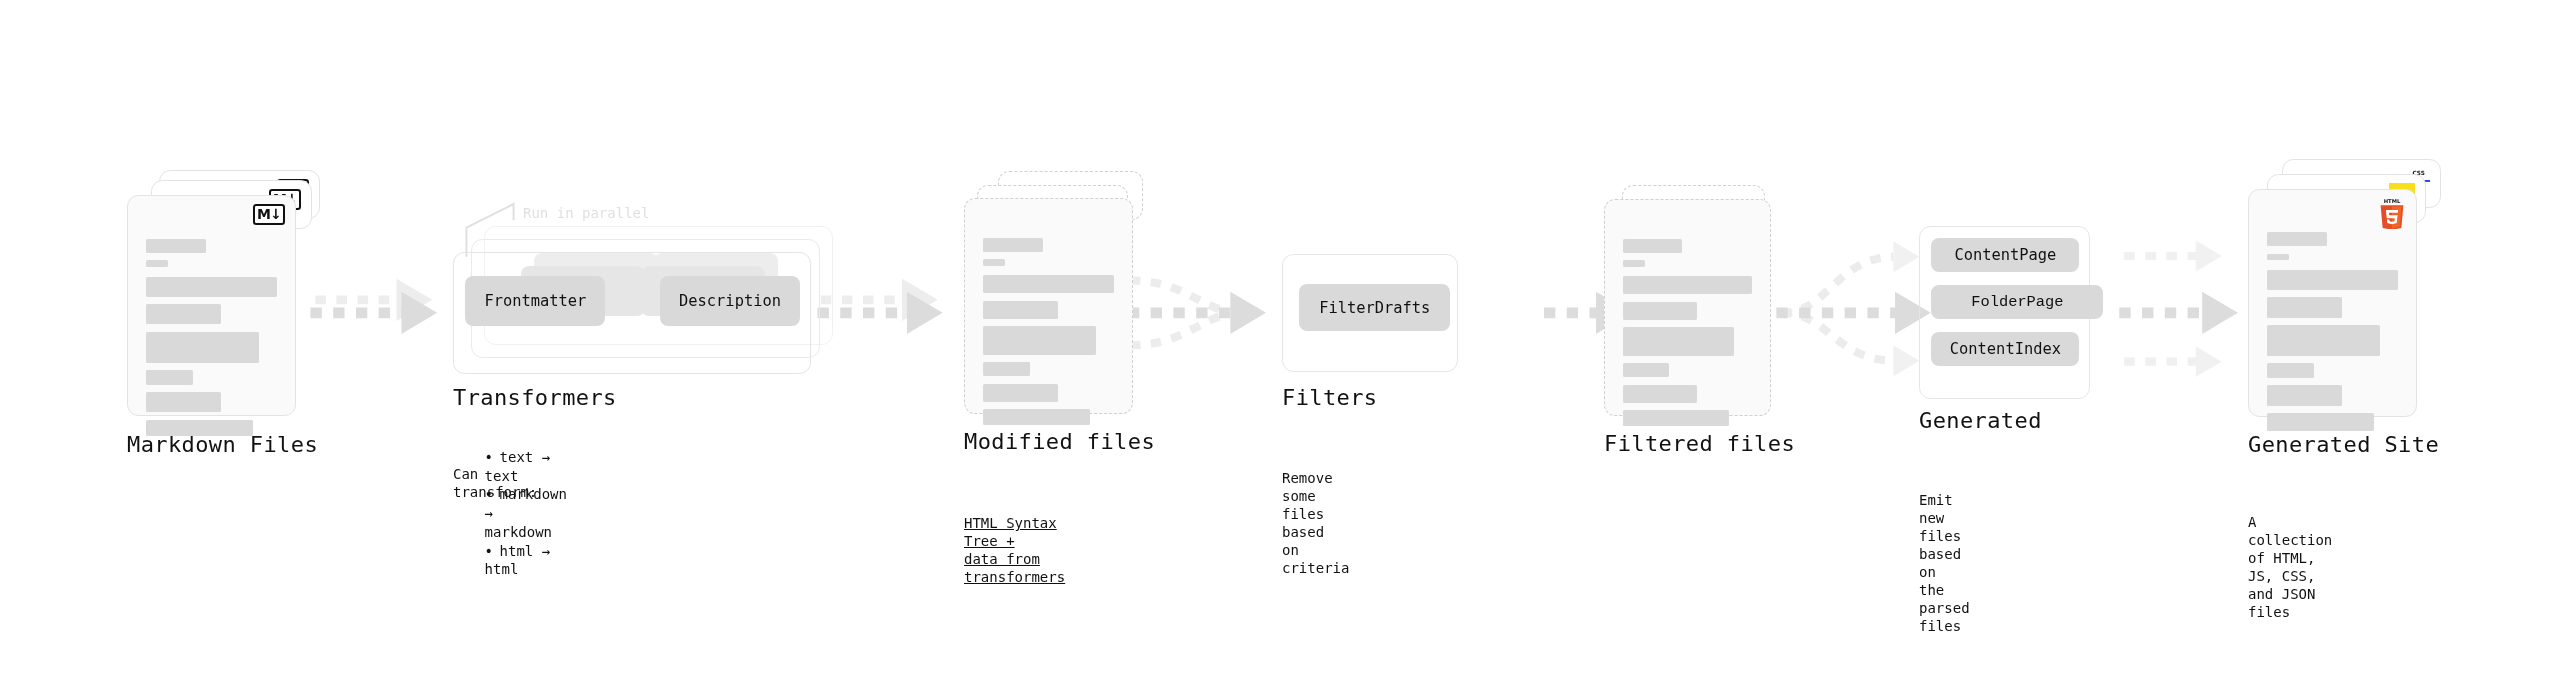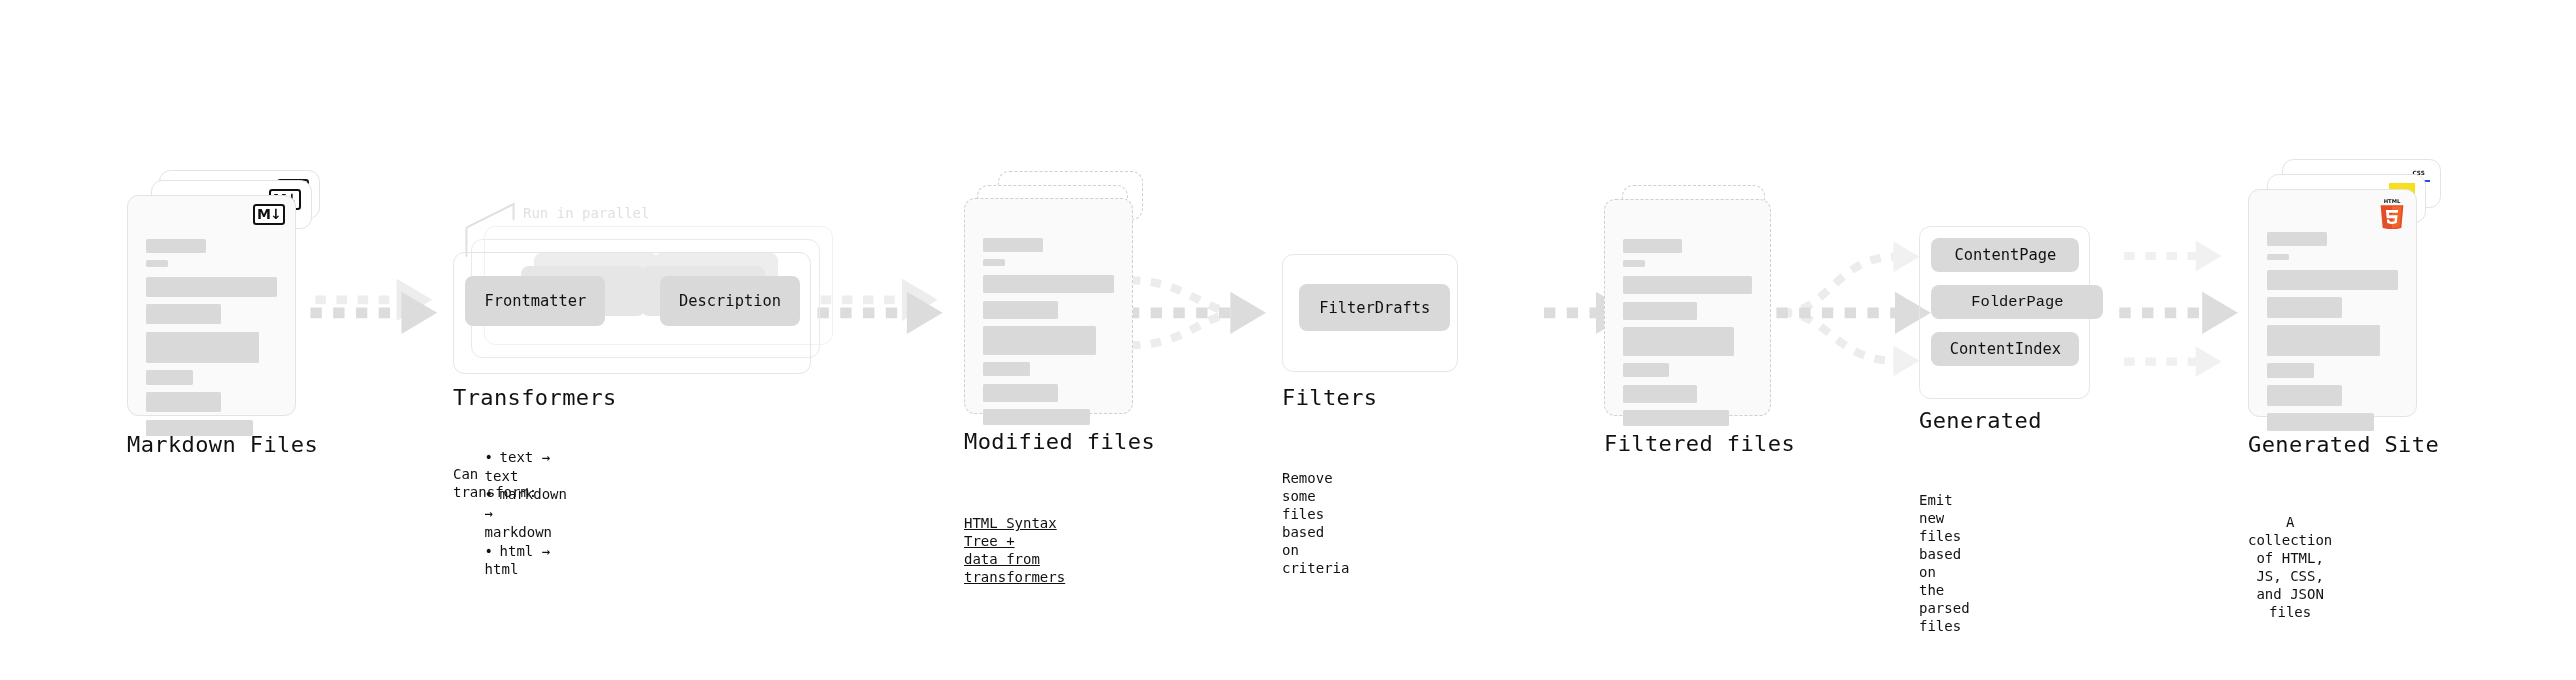--- a/index.html
+++ b/index.html
@@ -402,18 +402,18 @@
         <div class="cl" style="width:57%; height:20.3px;"></div>
         <div class="cl" style="width:86%; height:31px;"></div>
         <div class="cl" style="width:36%; height:14.6px;"></div>
         <div class="cl" style="width:57%; height:20.3px;"></div>
         <div class="cl" style="width:82%; height:18px;"></div>
       </div>
     </div>
 
     <div class="title" style="left:2248px; top:432px;">Generated Site</div>
 
-    <div class="subtitle" style="left:2248px; top:465px;text-align:center;">A collection of HTML,
+    <div class="subtitle" style="left:2248px; top:465px;">A collection of HTML,
 JS, CSS, and JSON files</div>
   </div>
 
 </div>
 
 
 </body></html>

